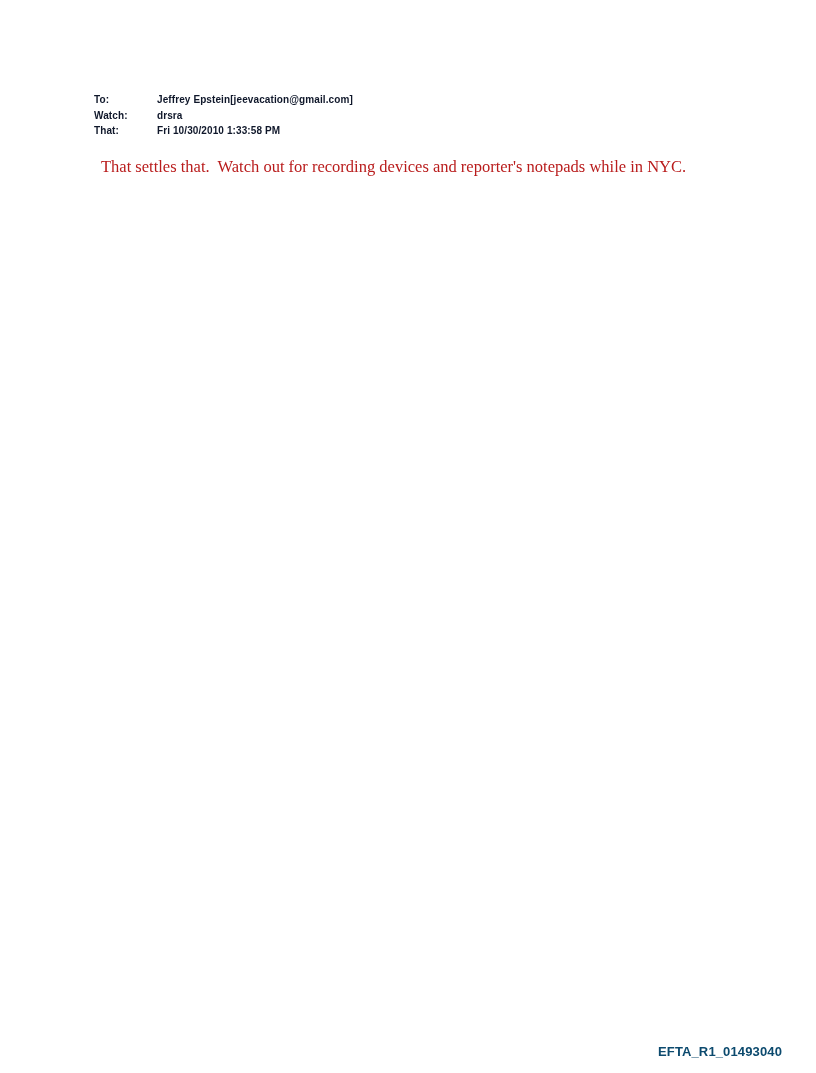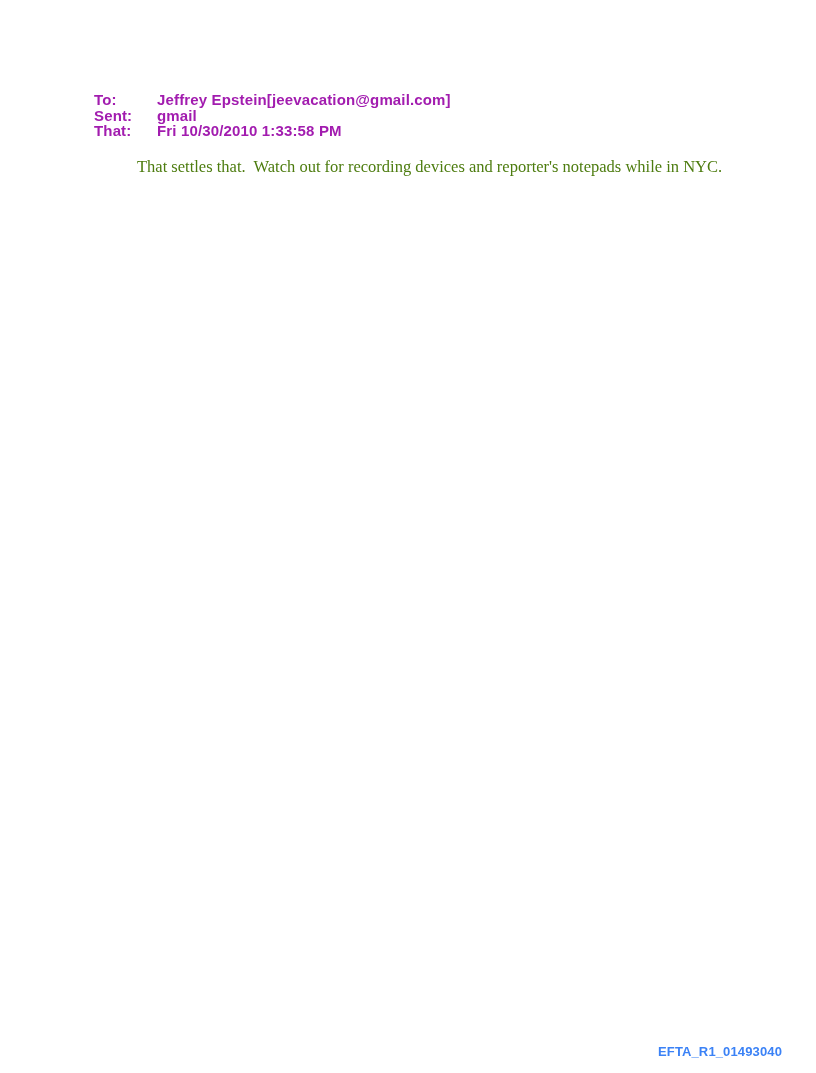--- a/index.html
+++ b/index.html
@@ -24,23 +24,23 @@
     height: 1073px;
     background: #ffffff;
   }
 
   
   .email-header {
     position: absolute;
     top: 92px;
     left: 94px;
     font-family: "Liberation Sans", sans-serif;
-    font-size: 15px;
+    font-size: 10px;
     line-height: 15.6px;
-    color: #a21caf;
+    color: #0f172a;
   }
   .hdr-row {
     display: flex;
     align-items: baseline;
     white-space: nowrap;
   }
   .hdr-label {
     font-weight: bold;
     width: 63px;
     flex: 0 0 63px;
@@ -53,60 +53,59 @@
 
   
   .body-block {
     position: absolute;
     top: 156px;
     left: 101px;
     width: 640px;
     font-family: "Liberation Serif", serif;
     font-size: 16.5px;
     line-height: 22px;
-    color: #4d7c0f;
-    margin-left: 36px;
+    color: #b91c1c;
   }
   .body-para {
     margin: 0 0 15px 0;
     white-space: pre-wrap;
   }
   .signature {
     margin: 0;
     letter-spacing: 0.02em;
   }
 
   
   .bates {
     position: absolute;
     top: 1044px;
     right: 34px;
     font-family: "Liberation Sans", sans-serif;
     font-size: 13px;
     font-weight: bold;
     letter-spacing: 0.01em;
-    color: #3b82f6;
+    color: #0c4a6e;
     white-space: nowrap;
   }
 </style>
 </head>
 <body>
 
 <div class="page">
 
   <div class="email-header">
 
     <div class="hdr-row">
       <span class="hdr-label">To:</span>
       <span class="hdr-value">Jeffrey Epstein[jeevacation@gmail.com]</span>
     </div>
 
     <div class="hdr-row">
-      <span class="hdr-label">Sent:</span>
-      <span class="hdr-value">gmail</span>
+      <span class="hdr-label">Watch:</span>
+      <span class="hdr-value">drsra</span>
     </div>
 
     <div class="hdr-row">
       <span class="hdr-label">That:</span>
       <span class="hdr-value">Fri 10/30/2010 1:33:58 PM</span>
     </div>
 
   </div>
 
   <div class="body-block">

